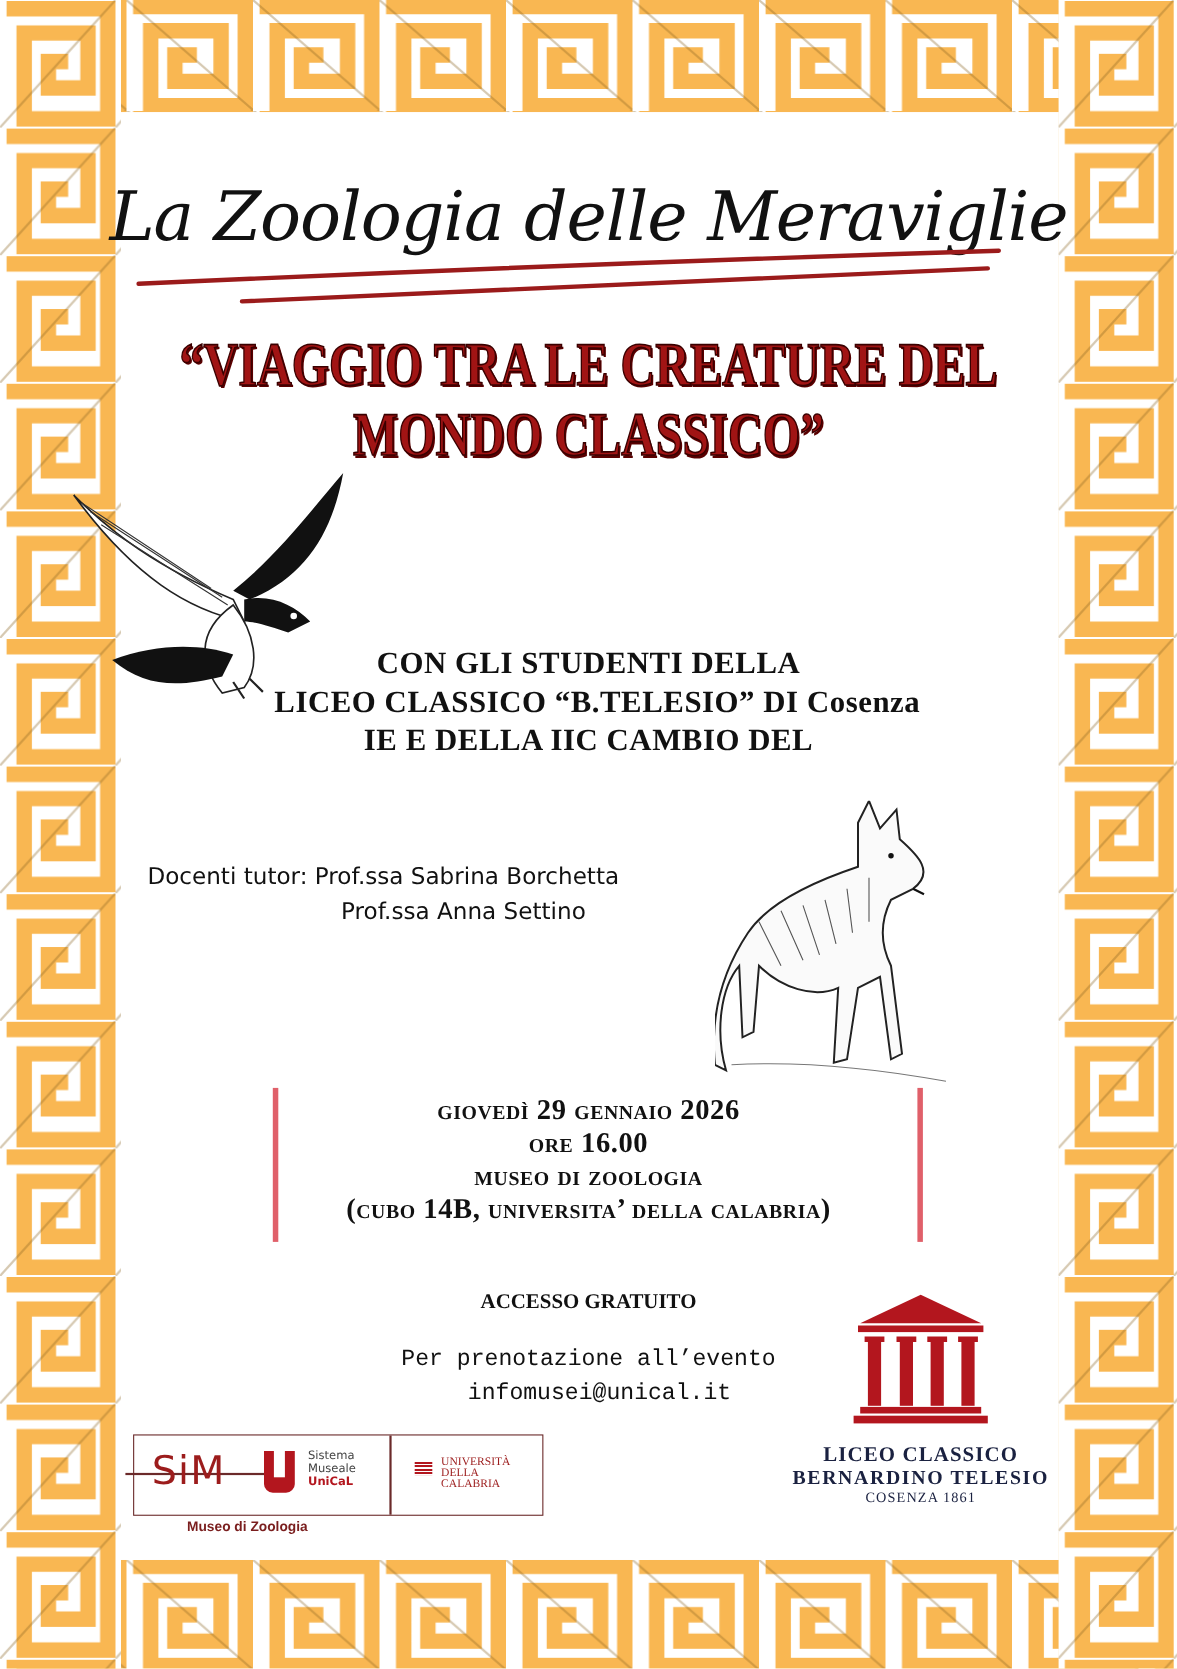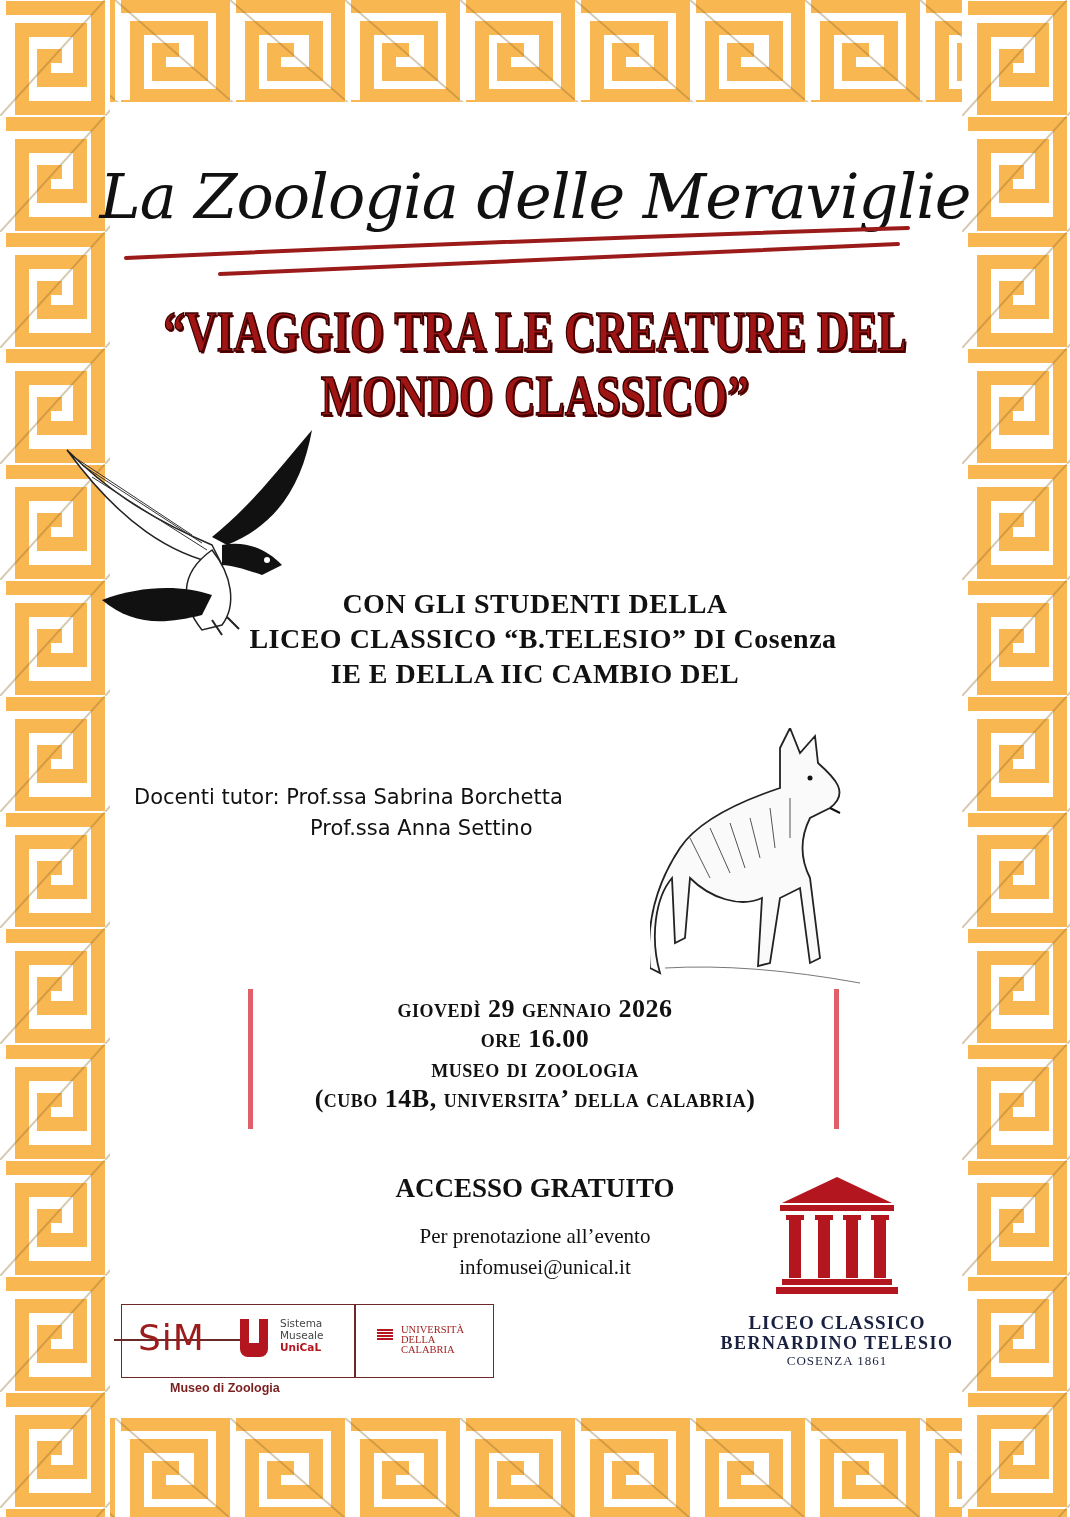--- a/index.html
+++ b/index.html
@@ -15,22 +15,22 @@
   .center { position:absolute; left:0; width:1070px; text-align:center; }
   #title { top:148px; font-family:"DejaVu Serif", serif; font-style:italic; font-size:62px; color:#111; letter-spacing:-1px;margin-top:12px; }
   #title-underline { position:absolute; left:120px; top:222px; }
   #subtitle { top:300px; font-family:"Liberation Serif", serif; font-weight:bold; font-size:56px; line-height:64px;
               color:#a11414; -webkit-text-stroke:1.5px #3a0000; text-shadow:2px 2px 0 #5a0000; transform:scaleX(0.78); letter-spacing:0px; }
   #students { top:586px; font-family:"Liberation Serif", serif; font-size:28px; line-height:35px; color:#111; font-weight:bold; letter-spacing:0.5px; }
   #tutors { position:absolute; left:134px; top:782px; font-family:"DejaVu Sans", sans-serif; font-size:21px; line-height:31px; color:#111; }
   #tutors .l2 { padding-left:176px; }
   #event { top:994px; font-family:"Liberation Serif", serif; font-size:26px; line-height:30px; color:#111; font-weight:bold; font-variant:small-caps; letter-spacing:0.5px; }
   .redbar { position:absolute; width:5px; background:#e0606a; }
-  #access { top:1173px; font-family:"Liberation Serif", serif; font-weight:bold; font-size:27px; color:#111; }
-  #booking { top:1221px; font-family:Liberation Serif, serif; font-size:21px; line-height:31px; color:#111; left:0; }
+  #access { top:1173px; font-family:"Liberation Serif", serif; font-weight:bold; font-size:19px; color:#111; }
+  #booking { top:1221px; font-family:Liberation Mono, monospace; font-size:21px; line-height:31px; color:#111; left:0; }
 
   #simu-box { position:absolute; left:121px; top:1304px; width:371px; height:72px; border:1.5px solid #6b2a2a; }
   #simu-box .divider { position:absolute; left:232px; top:0; width:1.5px; height:72px; background:#6b2a2a; }
   #simu-logo { position:absolute; left:16px; top:12px; font-family:"DejaVu Sans", sans-serif; font-size:36px; color:#9c1c1c; font-weight:normal; letter-spacing:1px; }
   #simu-line { position:absolute; left:-8px; top:34px; width:140px; height:1.5px; background:#6b2a2a; }
   #simu-u { position:absolute; left:118px; top:14px; width:28px; height:38px; background:#b3161e; border-radius:0 0 8px 8px; }
   #simu-u::after { content:""; position:absolute; left:9px; top:0; width:10px; height:24px; background:#fff; }
   #simu-text { position:absolute; left:158px; top:12px; font-family:"DejaVu Sans", sans-serif; font-size:10.5px; line-height:12px; color:#444; }
   #simu-text .unical { color:#b3161e; font-weight:bold; }
   #unical-logo { position:absolute; left:255px; top:20px; }

